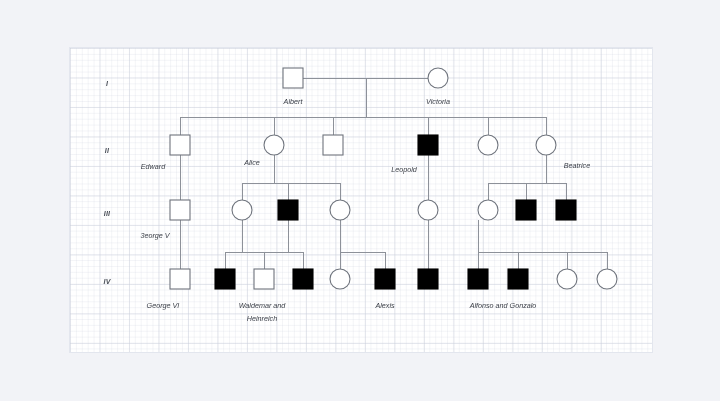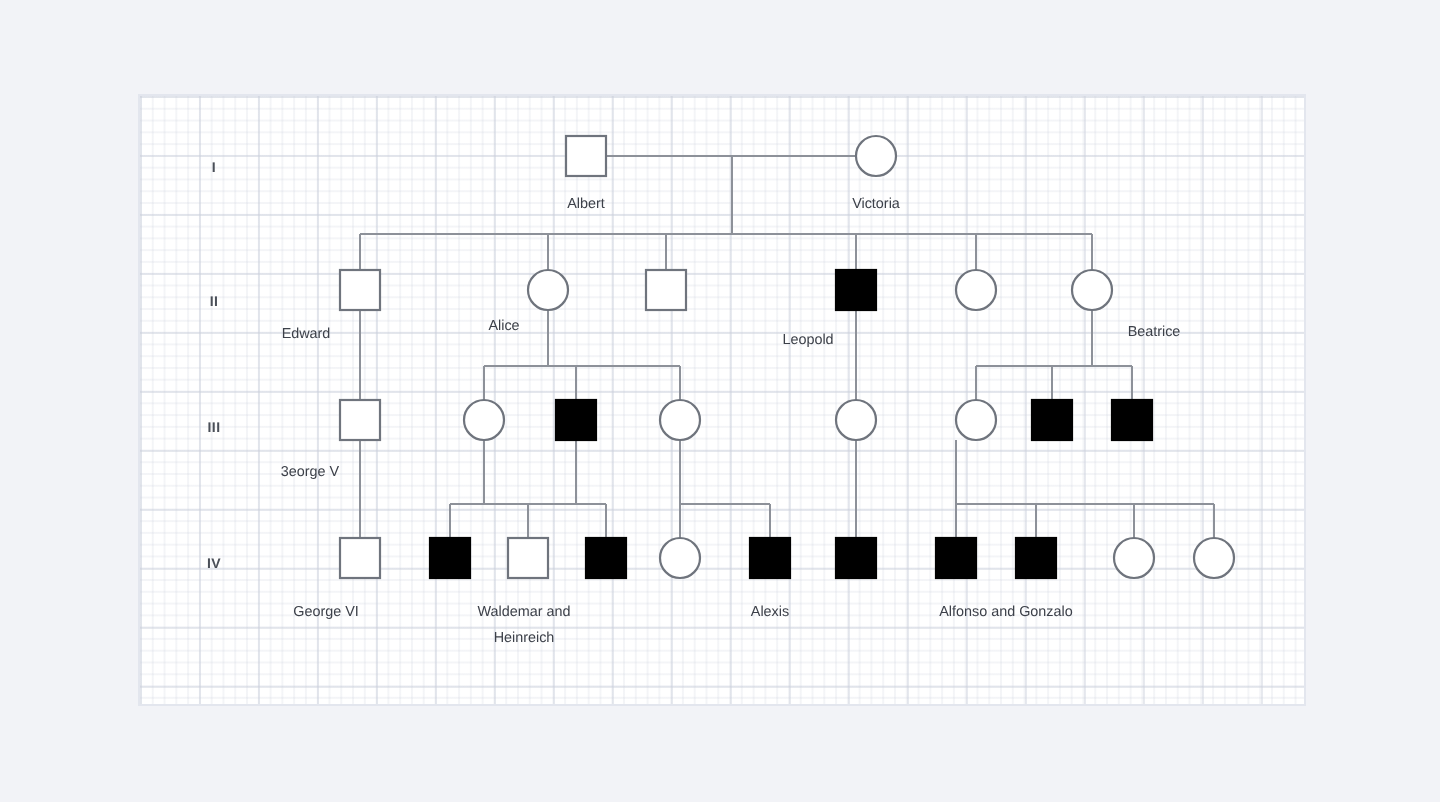--- a/index.html
+++ b/index.html
@@ -10,20 +10,21 @@
     width: 720px;
     height: 401px;
     background: #f2f3f7;
     font-family: "Liberation Sans", sans-serif;
     overflow: hidden;
   }
   #app {
     position: relative;
     width: 720px;
     height: 401px;
+    font-style: italic;
   }
   
   #canvas-area {
     position: absolute;
     left: 70px;
     top: 48px;
     width: 582px;
     height: 304px;
     background-color: #ffffff;
     background-image:

